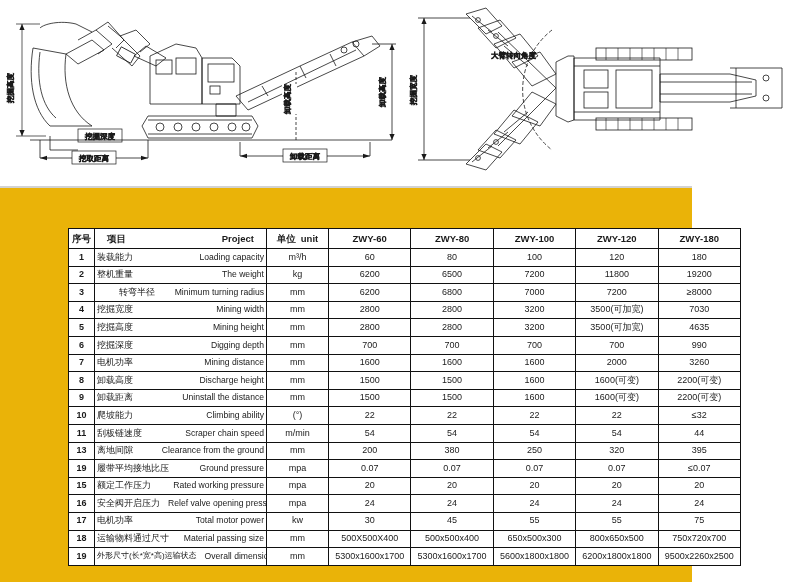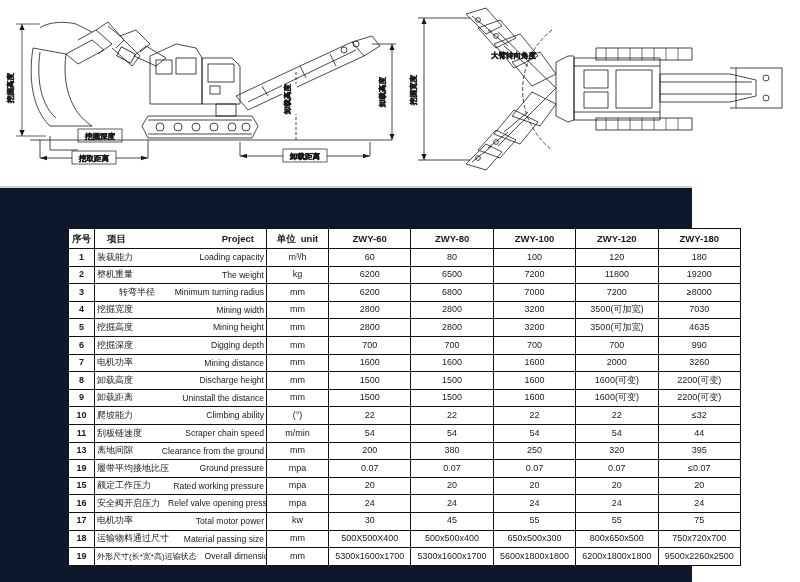--- a/index.html
+++ b/index.html
@@ -37,21 +37,21 @@
     font-family: "Liberation Sans", sans-serif;
   }
 
   
   .spec-panel {
     position: absolute;
     left: 0;
     top: 186px;
     width: 692px;
     height: 396px;
-    background: #0f172a;
+    background: #eab308;
     box-sizing: border-box;
   }
   .spec-panel:before {
     content: "";
     position: absolute;
     left: 0; right: 0; top: 0;
     height: 2px;
     background: #d2d2d2;
   }
   .table-wrap {
@@ -88,21 +88,21 @@
 
   td.no { font-weight: bold; }
   td.proj {
     text-align: left;
     padding-left: 4px;
     padding-right: 4px;
   }
   .proj-inner {
     display: flex;
     justify-content: space-between;
-    align-items: flex-end;
+    align-items: flex-start;
     gap: 8px;
   }
   .proj-cn { font-size: 9px; }
   .proj-en { font-size: 8.6px; }
   th .head-inner {
     display: flex;
     justify-content: center;
     align-items: baseline;
     gap: 8px;
   }

